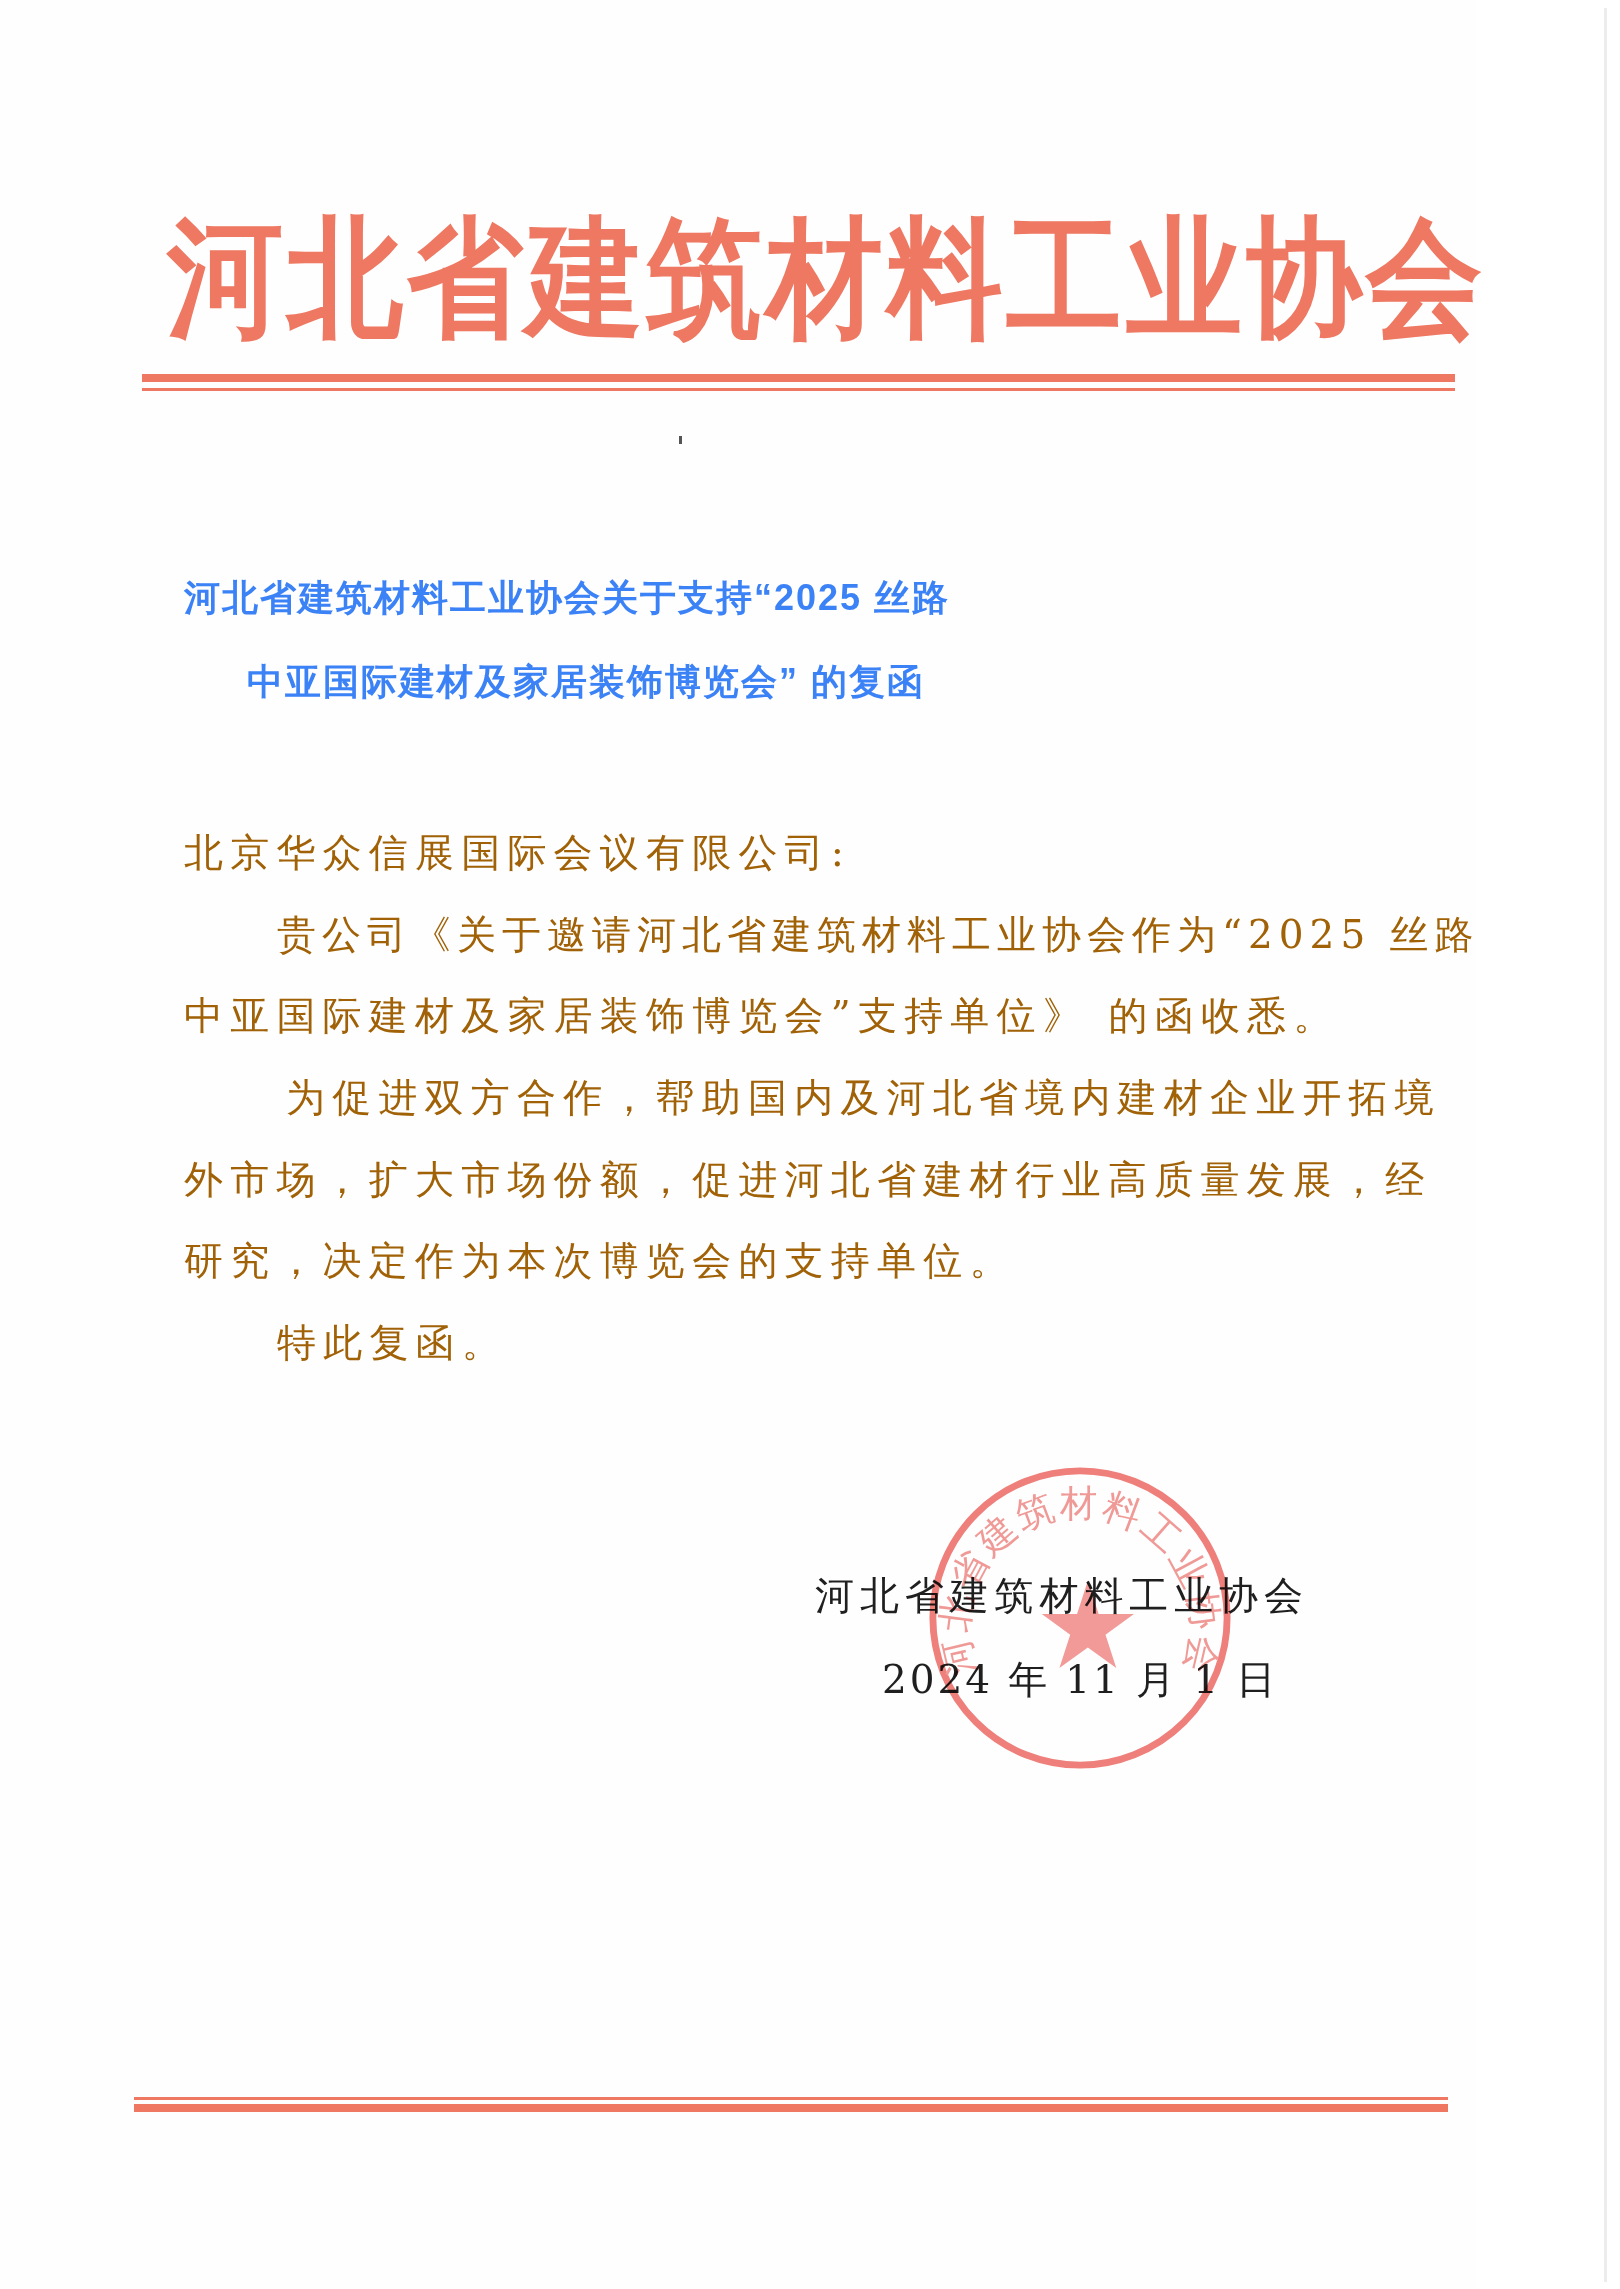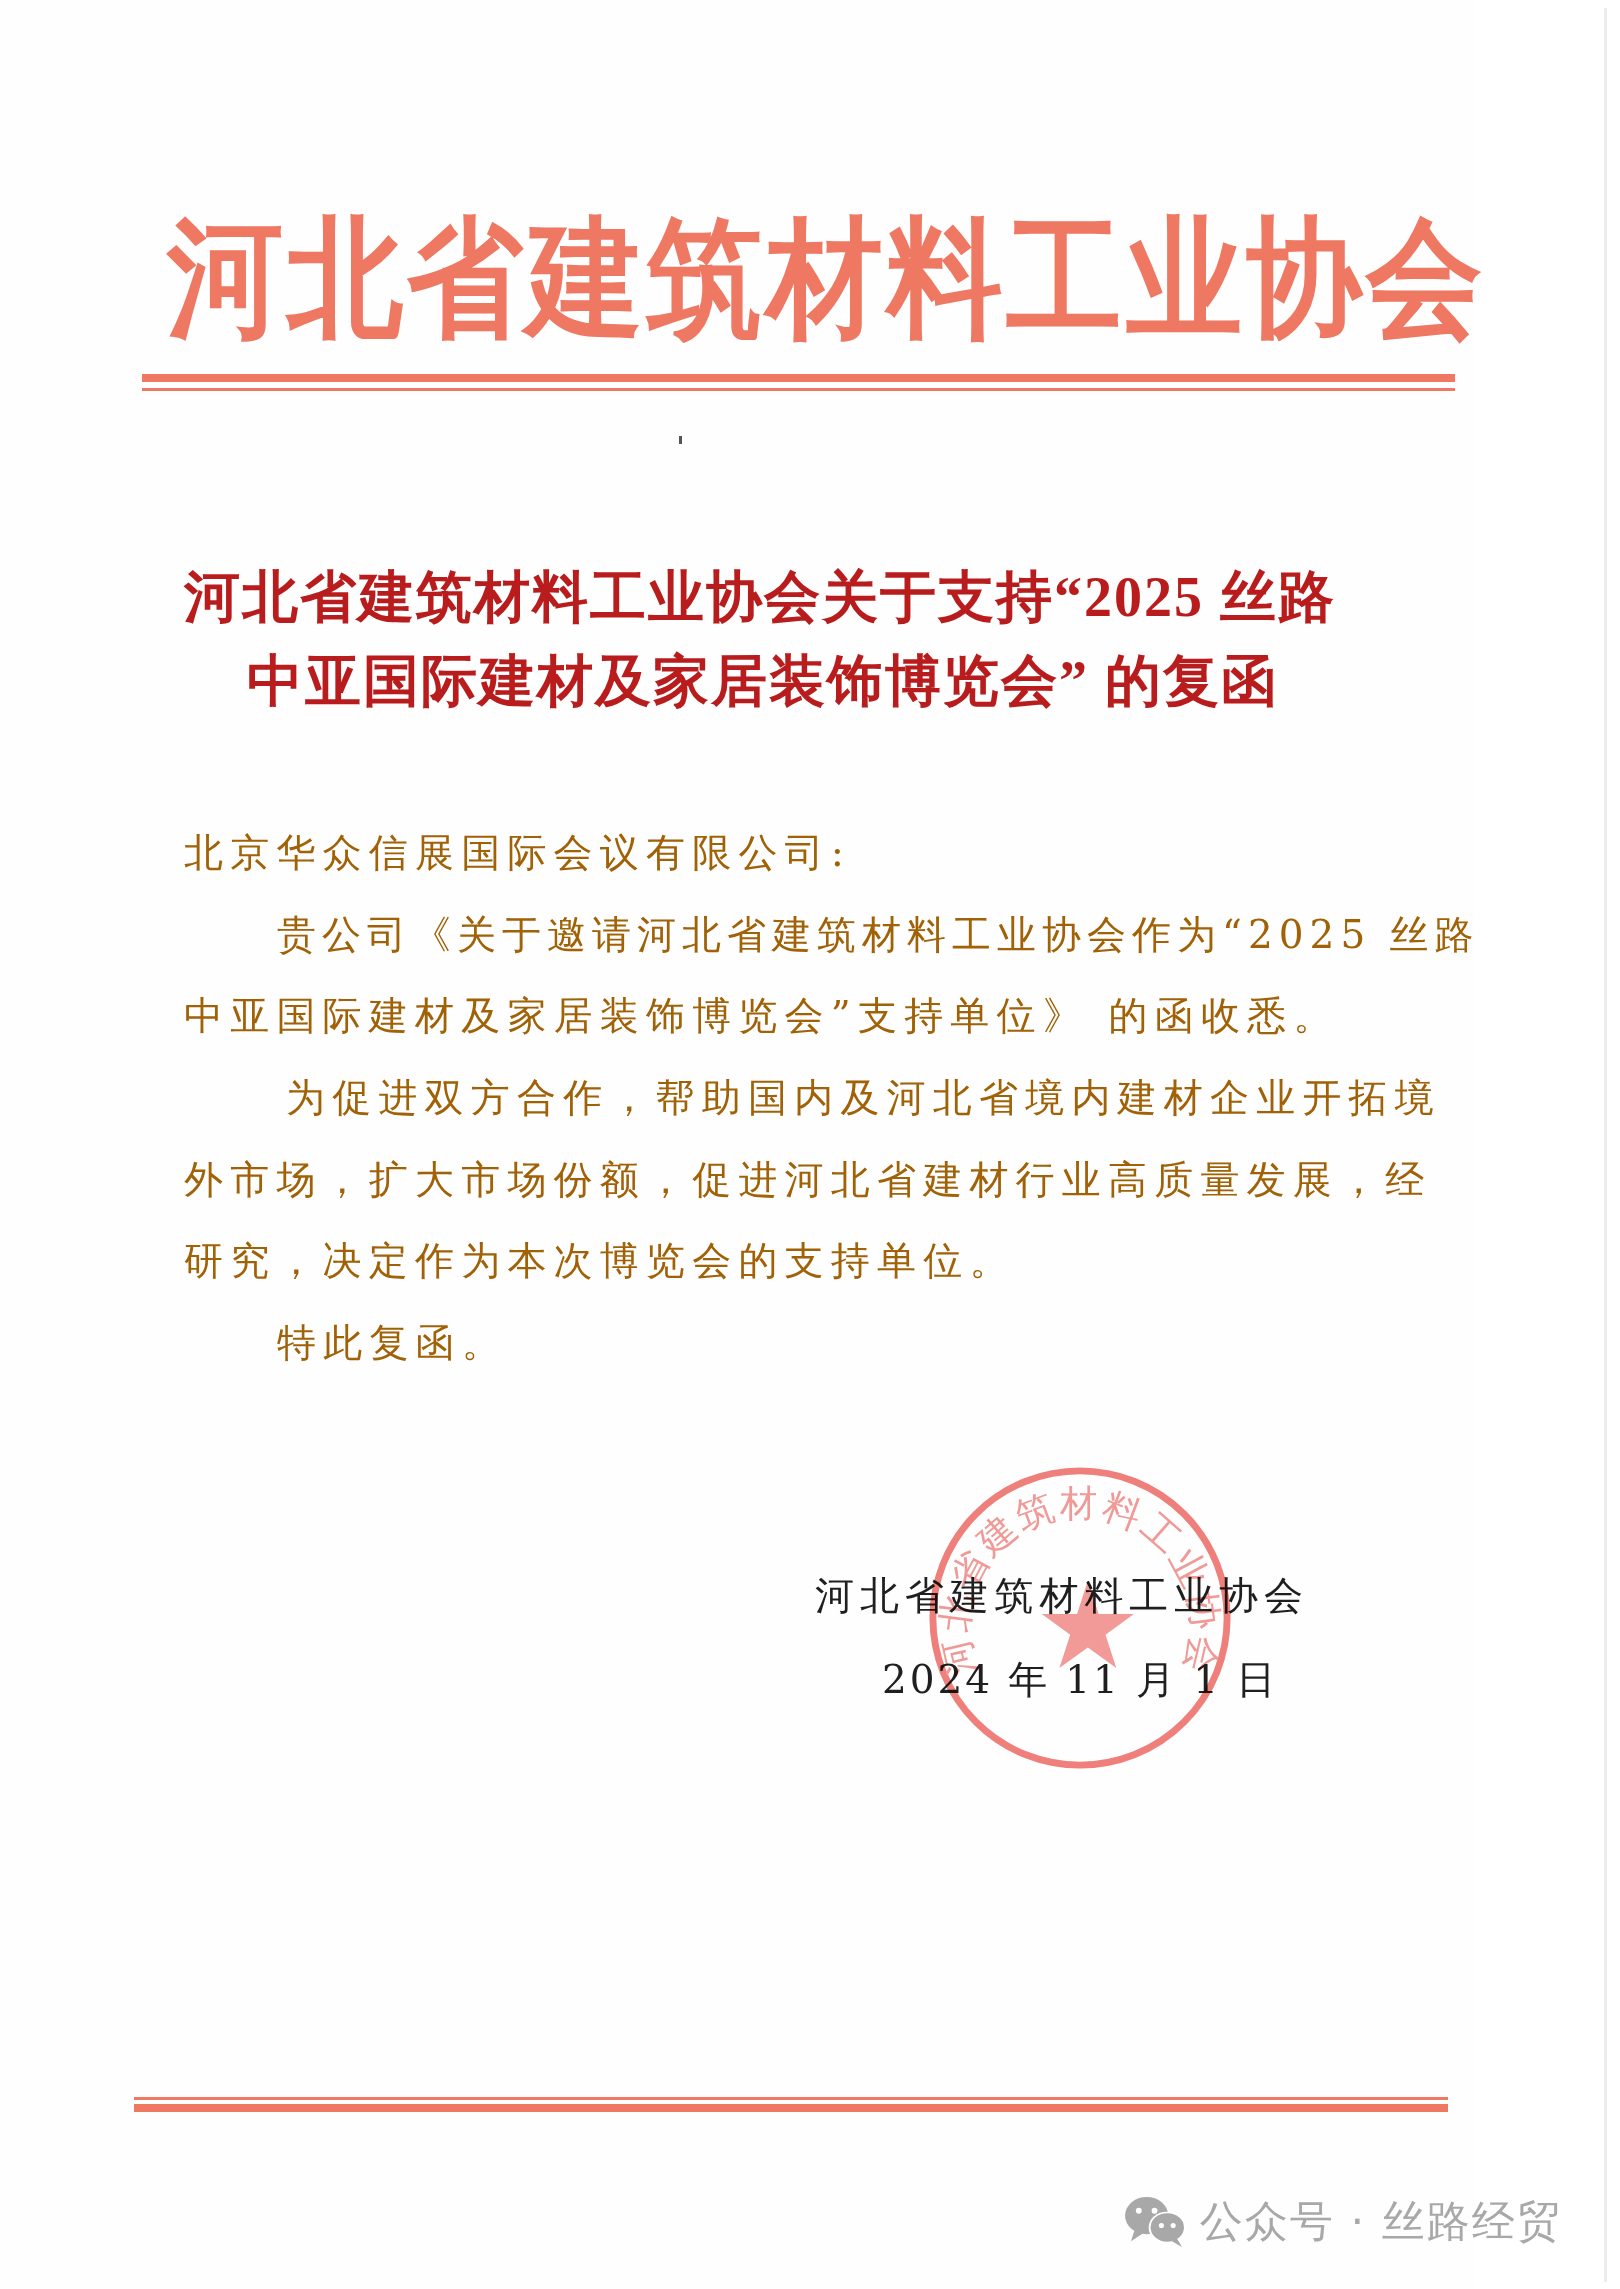--- a/index.html
+++ b/index.html
@@ -1,21 +1,21 @@
 <!DOCTYPE html>
 <html><head>
 <meta charset="utf-8">
 <style>
   html, body { margin: 0; padding: 0; background: #ffffff; }
   body { width: 1620px; height: 2290px; position: relative; overflow: hidden; font-family: "DejaVu Serif", "Liberation Serif", serif; }
   .page { position: absolute; left: 0; top: 0; width: 1476px; height: 2290px; background: #fefefe; }
   .edge-line { position: absolute; left: 1604px; top: 7.8px; width: 2.9px; height: 2274px; background: #ececec; }
   .letterhead { position: absolute; left: 167px; top: 201px; width: 1294px; height: 137px; color: #ee7862; font-family: "DejaVu Serif", serif; font-weight: bold; font-size: 116px; line-height: 137px; letter-spacing: 3.9px; white-space: nowrap; transform: scaleY(1.12); transform-origin: top left; }
   .rule { position: absolute; background: #ee7862; }
-  .title { position: absolute; color: #b91c1c; font-family: Liberation Serif, serif; font-weight: bold; font-size: 56px; line-height: 59px; white-space: nowrap; letter-spacing: 2px; }
+  .title { position: absolute; color: #3b82f6; font-family: Liberation Sans, sans-serif; font-weight: bold; font-size: 36px; line-height: 59px; white-space: nowrap; letter-spacing: 2px; }
   .body-line { position: absolute; color: #a16207; font-family: "DejaVu Serif", serif; font-size: 39px; line-height: 47px; letter-spacing: 7.2px; white-space: nowrap; }
   .sig { position: absolute; color: #1f1f1f; font-family: "DejaVu Serif", serif; font-size: 39px; line-height: 47px; letter-spacing: 5.9px; white-space: nowrap; }
   .seal { position: absolute; left: 927px; top: 1465px; width: 306px; height: 306px; opacity: 0.85; mix-blend-mode: multiply; }
   .speck { position: absolute; left: 679px; top: 436px; width: 2.9px; height: 7.8px; background: #555; }
   .watermark { position: absolute; left: 1123px; top: 2194px; height: 55px; display: flex; align-items: center; color: #a8a8a8; }
   .watermark .wm-icon { width: 65px; height: 55px; margin-right: 11.8px; }
   .watermark .wm-text { font-family: "DejaVu Sans", sans-serif; font-size: 43px; line-height: 55px; letter-spacing: 2px; white-space: nowrap; }
 </style>
 </head>
 <body>
@@ -56,29 +56,15 @@
       <textPath href="#sealArc" startOffset="50%" text-anchor="middle">河北省建筑材料工业协会</textPath>
     </text>
     <g>
       <polygon points="164,118 175,152 211,152 182,173 193,207 164,186 135,207 146,173 117,152 153,152" fill="#f08a86"></polygon>
     </g>
   </svg>
 
   <div class="rule" style="left:134px; top:2097px; width:1314px; height:2.9px;"></div>
   <div class="rule" style="left:134px; top:2104px; width:1314px; height:7.8px;"></div>
 
-  <div class="watermark">
-    <svg class="wm-icon" viewBox="0 0 66 56">
-      <ellipse cx="24" cy="22" rx="22" ry="19" fill="#a8a8a8"></ellipse>
-      <polygon points="12,36 8,48 22,39" fill="#a8a8a8"></polygon>
-      <circle cx="16" cy="17" r="3" fill="#ffffff"></circle>
-      <circle cx="32" cy="17" r="3" fill="#ffffff"></circle>
-      <ellipse cx="45" cy="34" rx="19" ry="16" fill="#ffffff"></ellipse>
-      <ellipse cx="45" cy="34" rx="17" ry="14.5" fill="#a8a8a8"></ellipse>
-      <polygon points="54,44 60,54 48,47" fill="#a8a8a8"></polygon>
-      <circle cx="39" cy="32" r="2.6" fill="#ffffff"></circle>
-      <circle cx="51" cy="32" r="2.6" fill="#ffffff"></circle>
-    </svg>
-    <span class="wm-text">公众号 · 丝路经贸</span>
-  </div>
 
 </div>
 
 
 </body></html>

